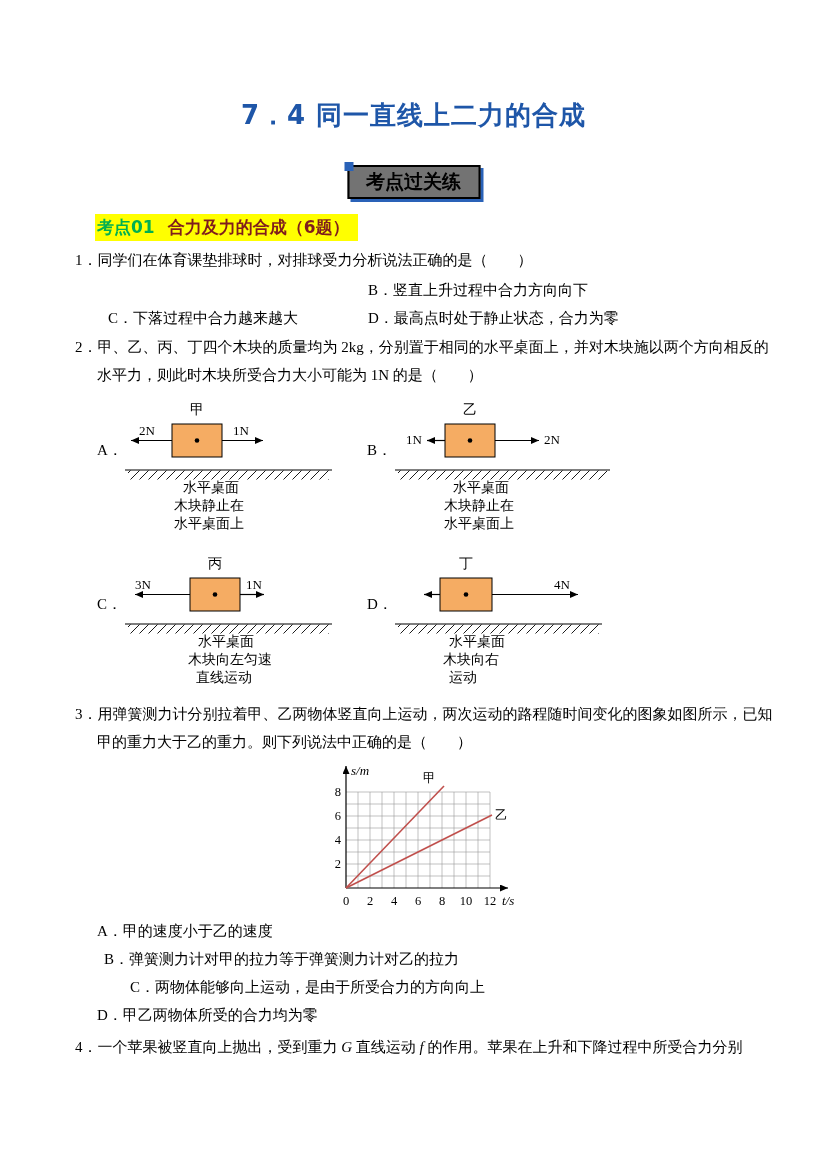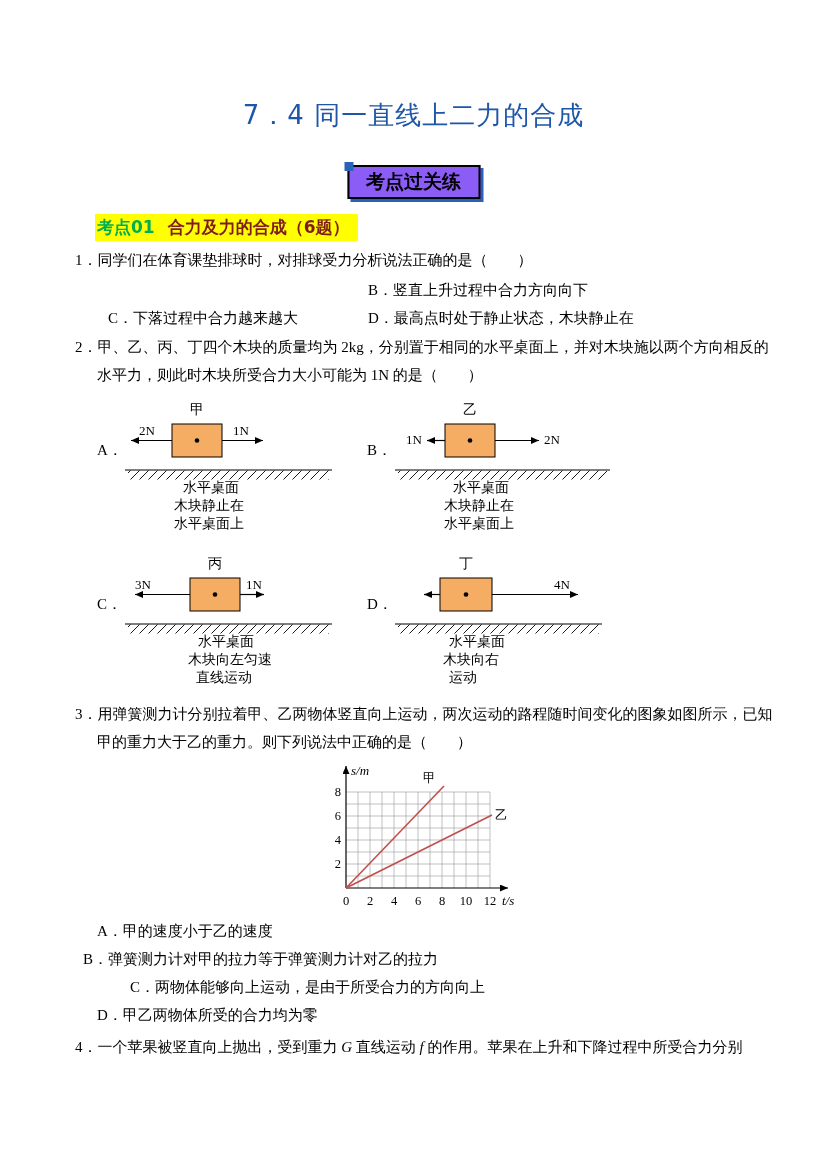--- a/index.html
+++ b/index.html
@@ -4,26 +4,26 @@
 <style>
   * { margin:0; padding:0; box-sizing:border-box; }
   html,body { background:#ffffff; }
   .page {
     position:relative; width:827px; height:1169px; margin:0 auto;
     background:#ffffff; overflow:hidden; color:#000;
     font-family:"Liberation Serif","DejaVu Serif",serif;
   }
   .title {
     position:absolute; top:98px; left:0; width:100%; text-align:center;
-    font-size:26px; font-weight:normal; color:#1E56A8; letter-spacing:1px;
+    font-size:26px; font-weight:bold; color:#1E56A8; letter-spacing:1px;
     font-family:"DejaVu Sans","Liberation Sans",sans-serif;
   }
   .badge-wrap { position:absolute; top:165px; left:50%; transform:translateX(-50%); }
   .badge {
-    display:inline-block; position:relative; border:2px solid #000; background:#8b5cf6;
+    display:inline-block; position:relative; border:2px solid #000; background:#737373;
     padding:2px 17px; font-size:19px; font-weight:bold;
     font-family:"DejaVu Sans","Liberation Sans",sans-serif;
     box-shadow:3px 3px 0 #2A62B8;
   }
   .badge-accent { position:absolute; top:-5px; left:-5px; width:9px; height:9px; background:#2A62B8; }
   .topic {
     position:absolute; top:214px; left:95px; background:#FFFF00;
     padding:2px 8px 2px 2px; font-size:17px; font-weight:bold; white-space:nowrap;
     font-family:"DejaVu Sans","Liberation Sans",sans-serif;
   }
@@ -70,21 +70,21 @@
     </div>
   </div>
 
   <div class="topic">
     <span class="grn">考点</span><span class="grn">01</span><span class="blkt">合力及力的合成（6题）</span>
   </div>
 
   <div class="t" style="left:75px; top:250px;">1．同学们在体育课垫排球时，对排球受力分析说法正确的是（　　）</div>
   <div class="t" style="left:368px; top:280px;">B．竖直上升过程中合力方向向下</div>
   <div class="t" style="left:97px; top:308px;margin-left:11px;">C．下落过程中合力越来越大</div>
-  <div class="t" style="left:368px; top:308px;">D．最高点时处于静止状态，木块静止在</div>
+  <div class="t" style="left:368px; top:308px;">D．最高点时处于静止状态，合力为零</div>
 
   <div class="t" style="left:75px; top:337px;">2．甲、乙、丙、丁四个木块的质量均为 2kg，分别置于相同的水平桌面上，并对木块施以两个方向相反的</div>
   <div class="t" style="left:97px; top:365px;">水平力，则此时木块所受合力大小可能为 1N 的是（　　）</div>
 
   <svg class="dsvg" style="left:95px; top:398px;" width="260" height="155">
     <text x="2" y="57" class="optlab">A．</text>
     <text x="102" y="16" text-anchor="middle">甲</text>
     <rect x="77" y="26" width="50" height="33" class="blkrect"></rect>
     <circle cx="102" cy="42.5" r="2.3"></circle>
     <line x1="77" y1="42.5" x2="36" y2="42.5" class="farrow" marker-end="url(#arrhead)"></line>
@@ -166,21 +166,21 @@
     <text x="23" y="64" text-anchor="end">6</text>
     <text x="23" y="88" text-anchor="end">4</text>
     <text x="23" y="112" text-anchor="end">2</text>
     <line x1="28" y1="132" x2="126" y2="30" class="series"></line>
     <line x1="28" y1="132" x2="174" y2="59" class="series"></line>
     <text x="105" y="26">甲</text>
     <text x="177" y="63">乙</text>
   </svg>
 
   <div class="t" style="left:97px; top:921px;">A．甲的速度小于乙的速度</div>
-  <div class="t" style="left:83px; top:949px;">B．弹簧测力计对甲的拉力等于弹簧测力计对乙的拉力</div>
+  <div class="t" style="left:104px; top:949px;">B．弹簧测力计对甲的拉力等于弹簧测力计对乙的拉力</div>
   <div class="t" style="left:97px; top:977px;margin-left:33px;">C．两物体能够向上运动，是由于所受合力的方向向上</div>
   <div class="t" style="left:97px; top:1005px;">D．甲乙两物体所受的合力均为零</div>
 
   <div class="t" style="left:75px; top:1037px;">
     <span>4．一个苹果被竖直向上抛出，受到重力 </span><span class="var">G</span><span> 直线运动 </span><span class="var">f</span><span> 的作用。苹果在上升和下降过程中所受合力分别</span>
   </div>
 
 </div>
 
 </body></html>

